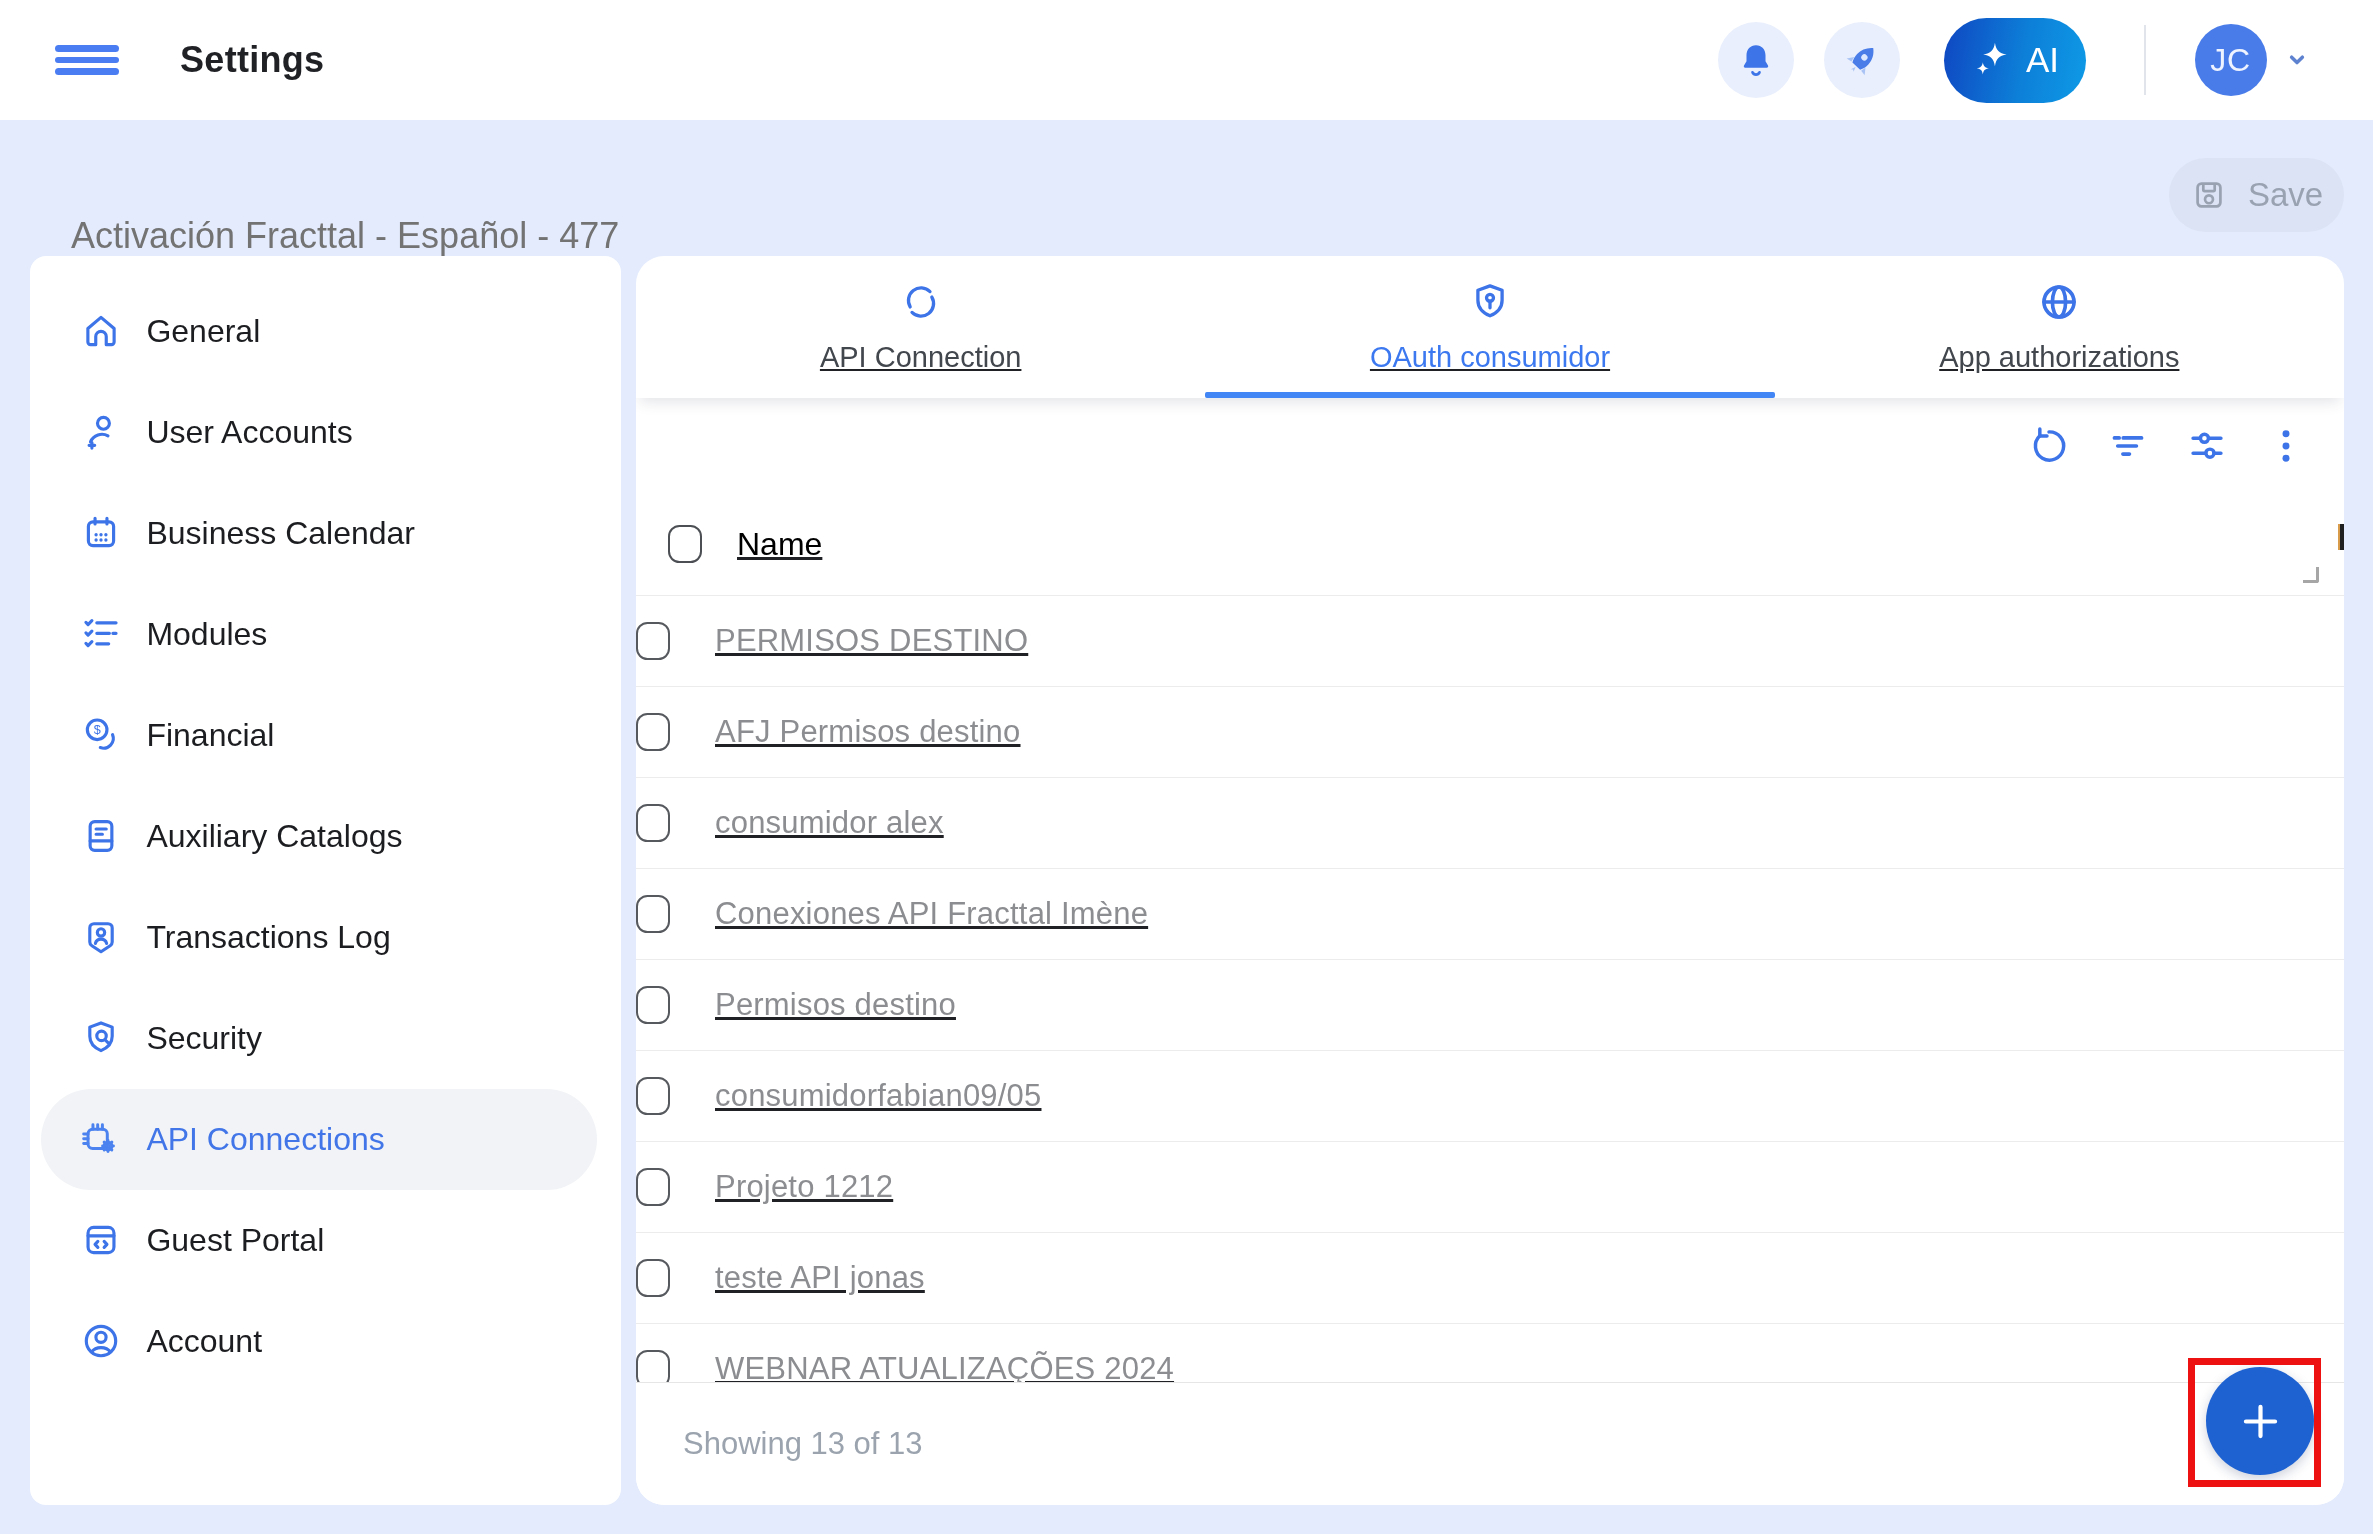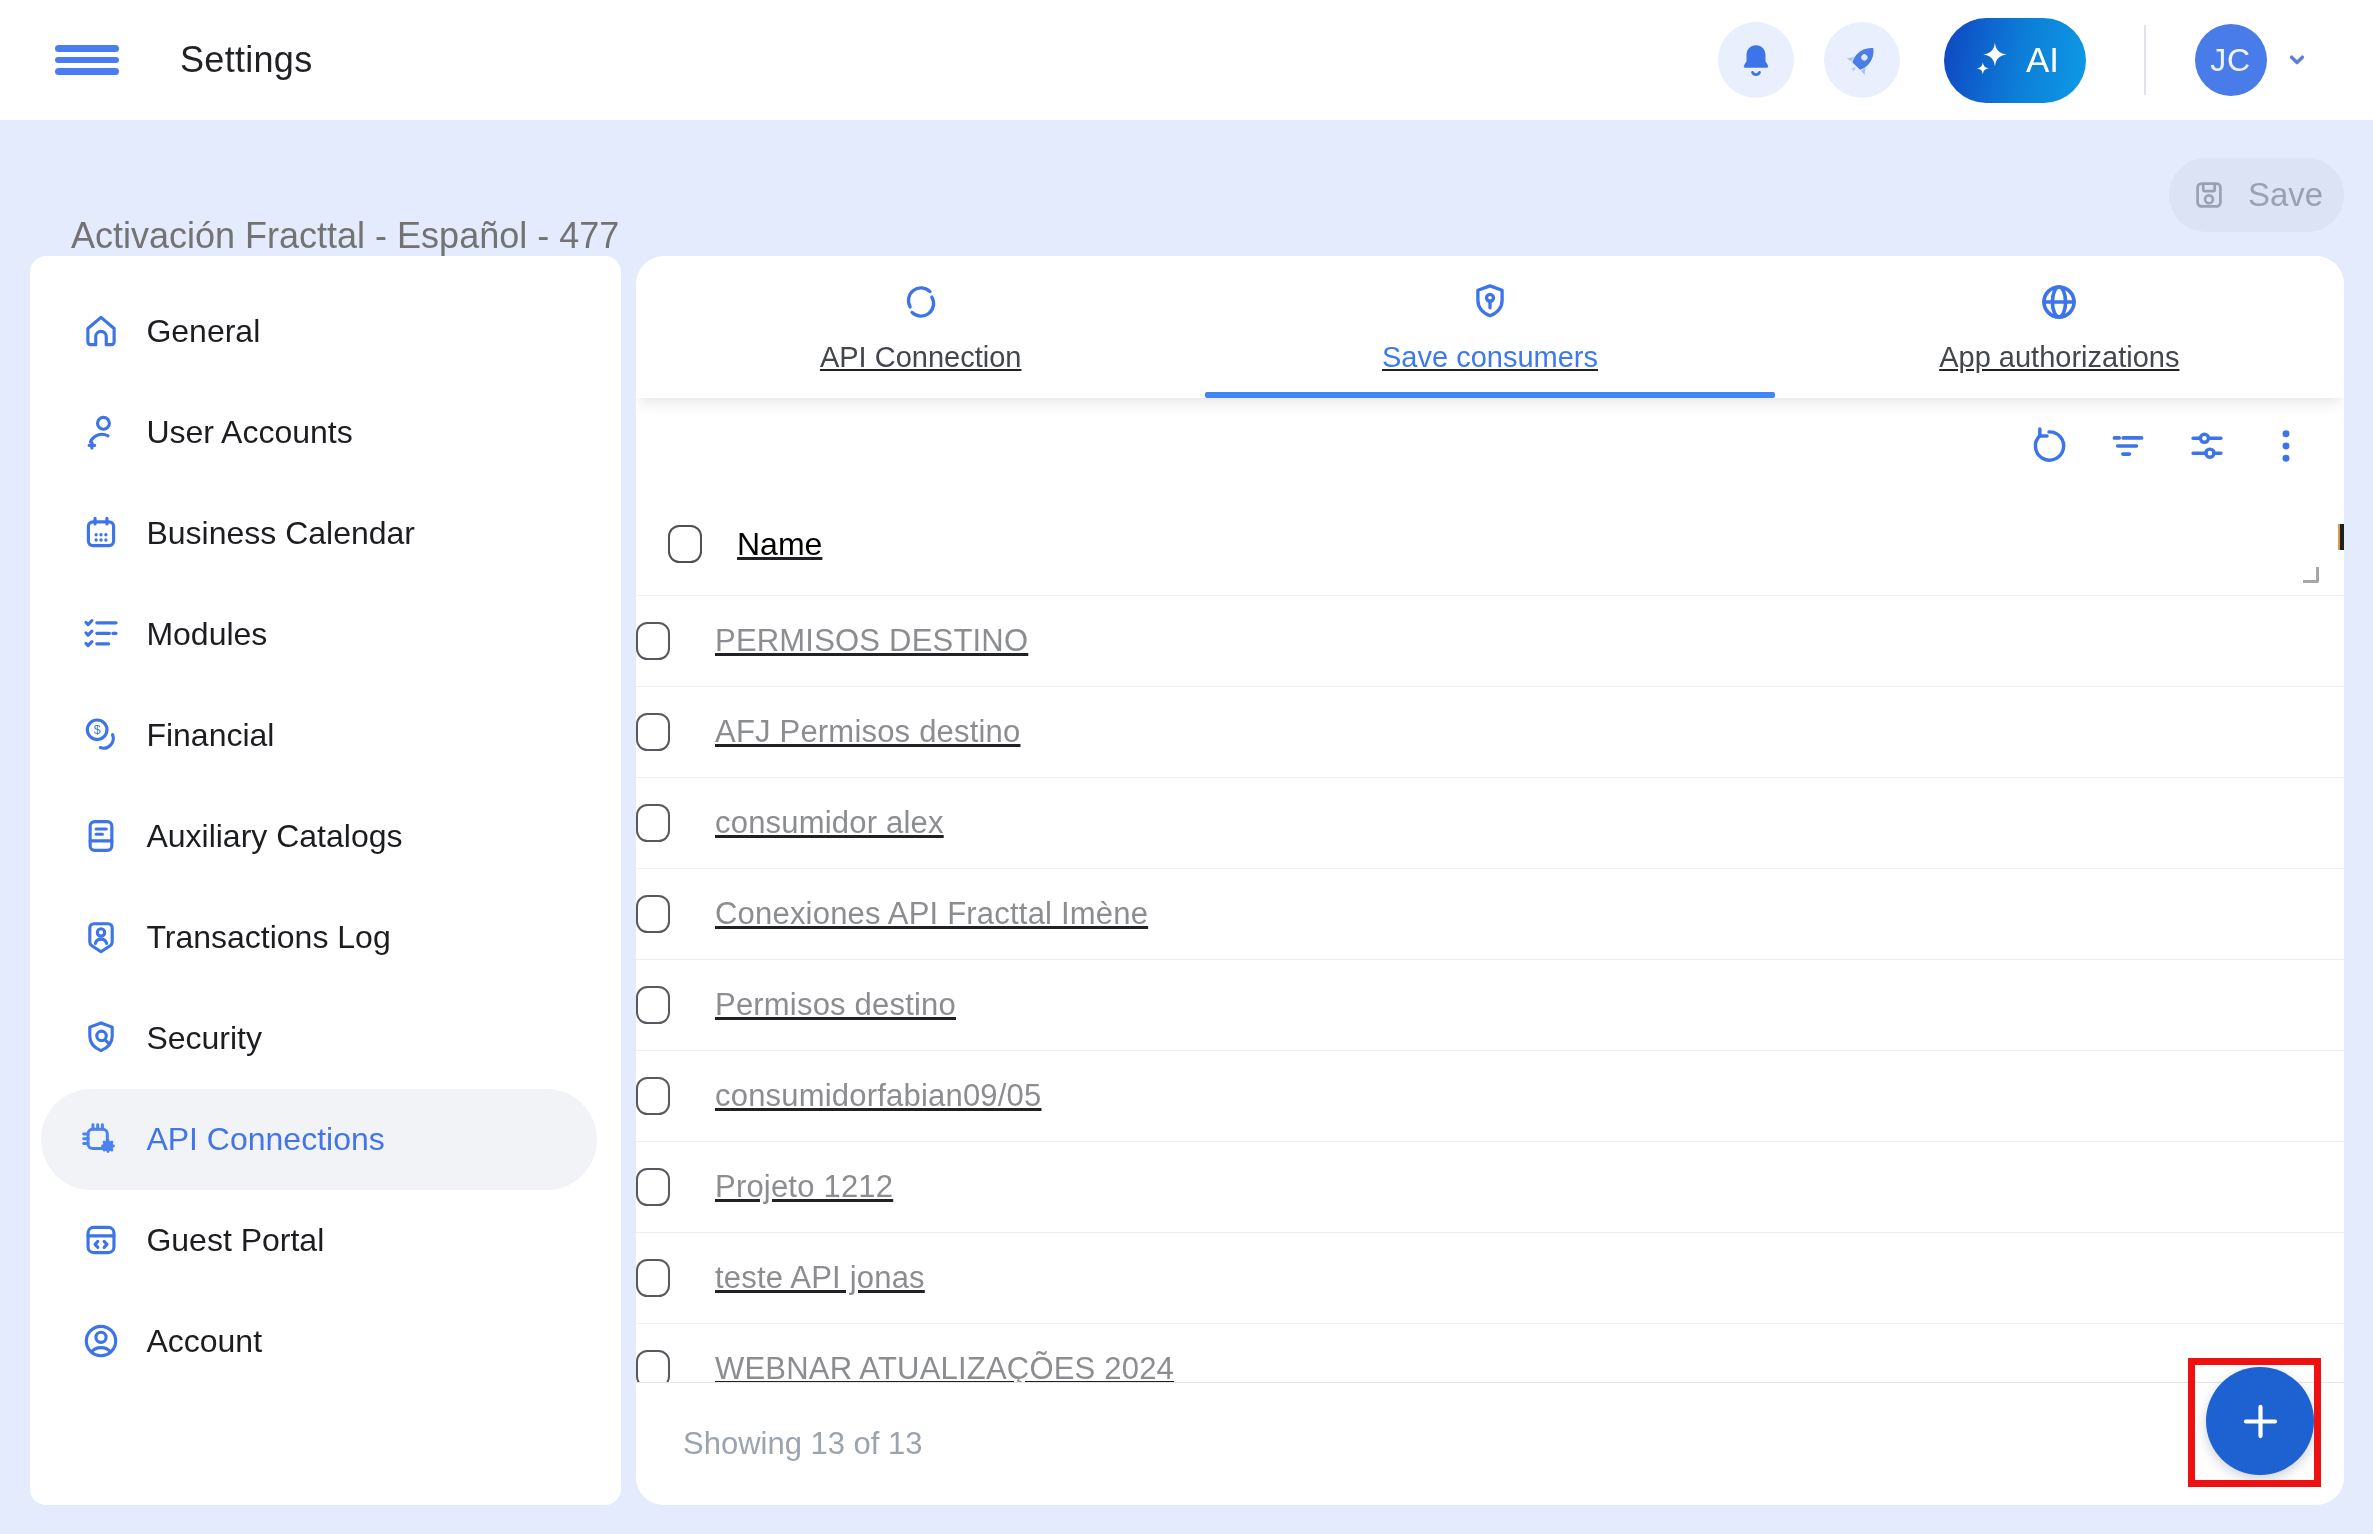--- a/index.html
+++ b/index.html
@@ -14,21 +14,21 @@
   svg { display:block; }
 
   
   .hdr {
     position:absolute; left:0; top:0; width:2373px; height:120px;
     background:#ffffff; display:flex; align-items:center;
     padding:0 57px 0 55px; z-index:10;
   }
   .burger { width:64px; height:30px; display:flex; flex-direction:column; justify-content:space-between; cursor:pointer; }
   .burger i { display:block; height:6.6px; border-radius:3.8px; background:#4b7df2; }
-  .hdr-title { margin-left:61px; font-size:36px; font-weight:400; color:#1f2125; letter-spacing:0.3px; }
+  .hdr-title { margin-left:61px; font-size:36px; font-weight:700; color:#1f2125; letter-spacing:0.3px; }
   .hdr-right { margin-left:auto; display:flex; align-items:center; gap:30px; }
   .chip {
     width:76px; height:76px; border-radius:50%; background:#e9effc;
     display:flex; align-items:center; justify-content:center; cursor:pointer; color:#3d74e8;
   }
   .ai-pill {
     margin-left:14px; width:142px; height:85px; border-radius:43px;
     background:linear-gradient(100deg,#0f46c2 0%,#0d7fd8 55%,#0e9ae6 100%);
     display:flex; align-items:center; justify-content:center; gap:11.4px;
     color:#fff; font-size:35px; font-weight:500; cursor:pointer; border:none;
@@ -357,21 +357,21 @@
       <span class="tlabel">API Connection</span>
     </div>
     <div class="tab active">
       <span class="ticon">
         <svg viewBox="0 0 24 24" fill="none" stroke="currentColor" stroke-width="1.8" stroke-linecap="round" stroke-linejoin="round">
           <path d="M12 3.2 18.6 5.6V11c0 4.3-2.7 6.9-6.6 8.5C8.1 17.9 5.4 15.3 5.4 11V5.6Z"></path>
           <circle cx="12" cy="9.7" r="1.9"></circle>
           <path d="M12 11.6v3.6"></path>
         </svg>
       </span>
-      <span class="tlabel">Save consumers</span>
+      <span class="tlabel">OAuth consumidor</span>
     </div>
     <div class="tab">
       <span class="ticon">
         <svg viewBox="0 0 24 24" fill="none" stroke="currentColor" stroke-width="2" stroke-linecap="round">
           <circle cx="12" cy="12" r="8.2"></circle>
           <ellipse cx="12" cy="12" rx="3.6" ry="8.2"></ellipse>
           <path d="M3.8 12h16.4"></path>
         </svg>
       </span>
       <span class="tlabel">App authorizations</span>

